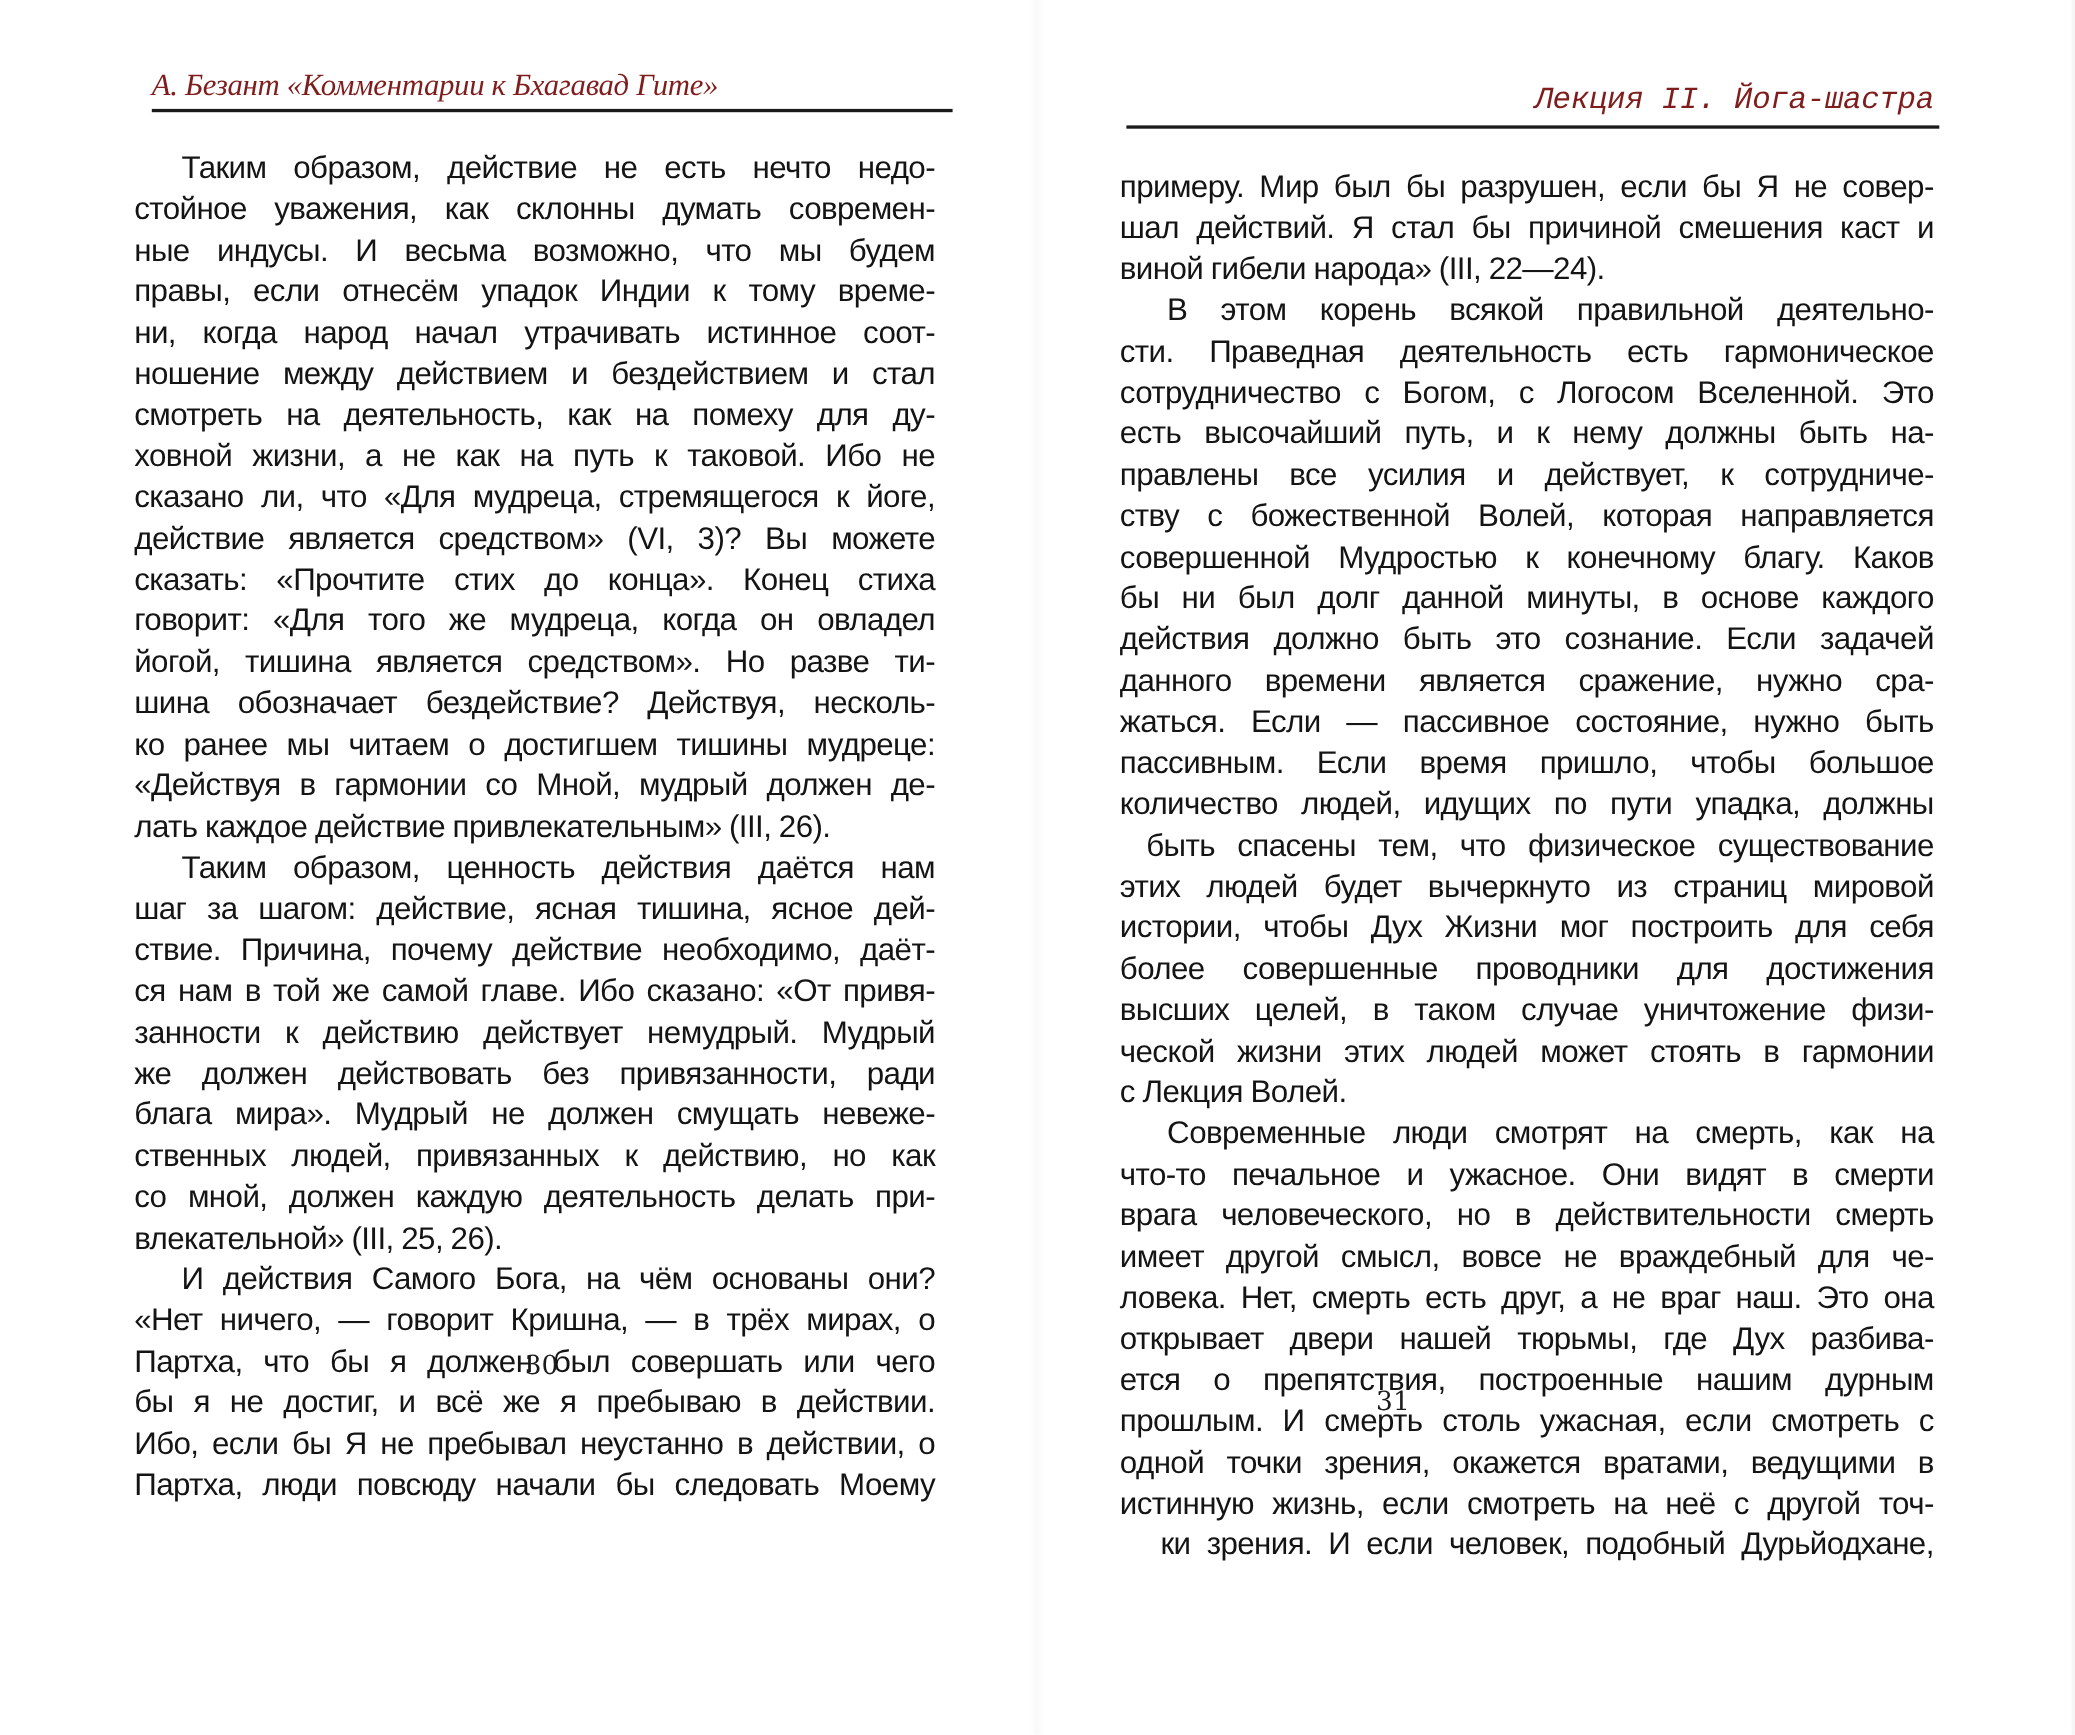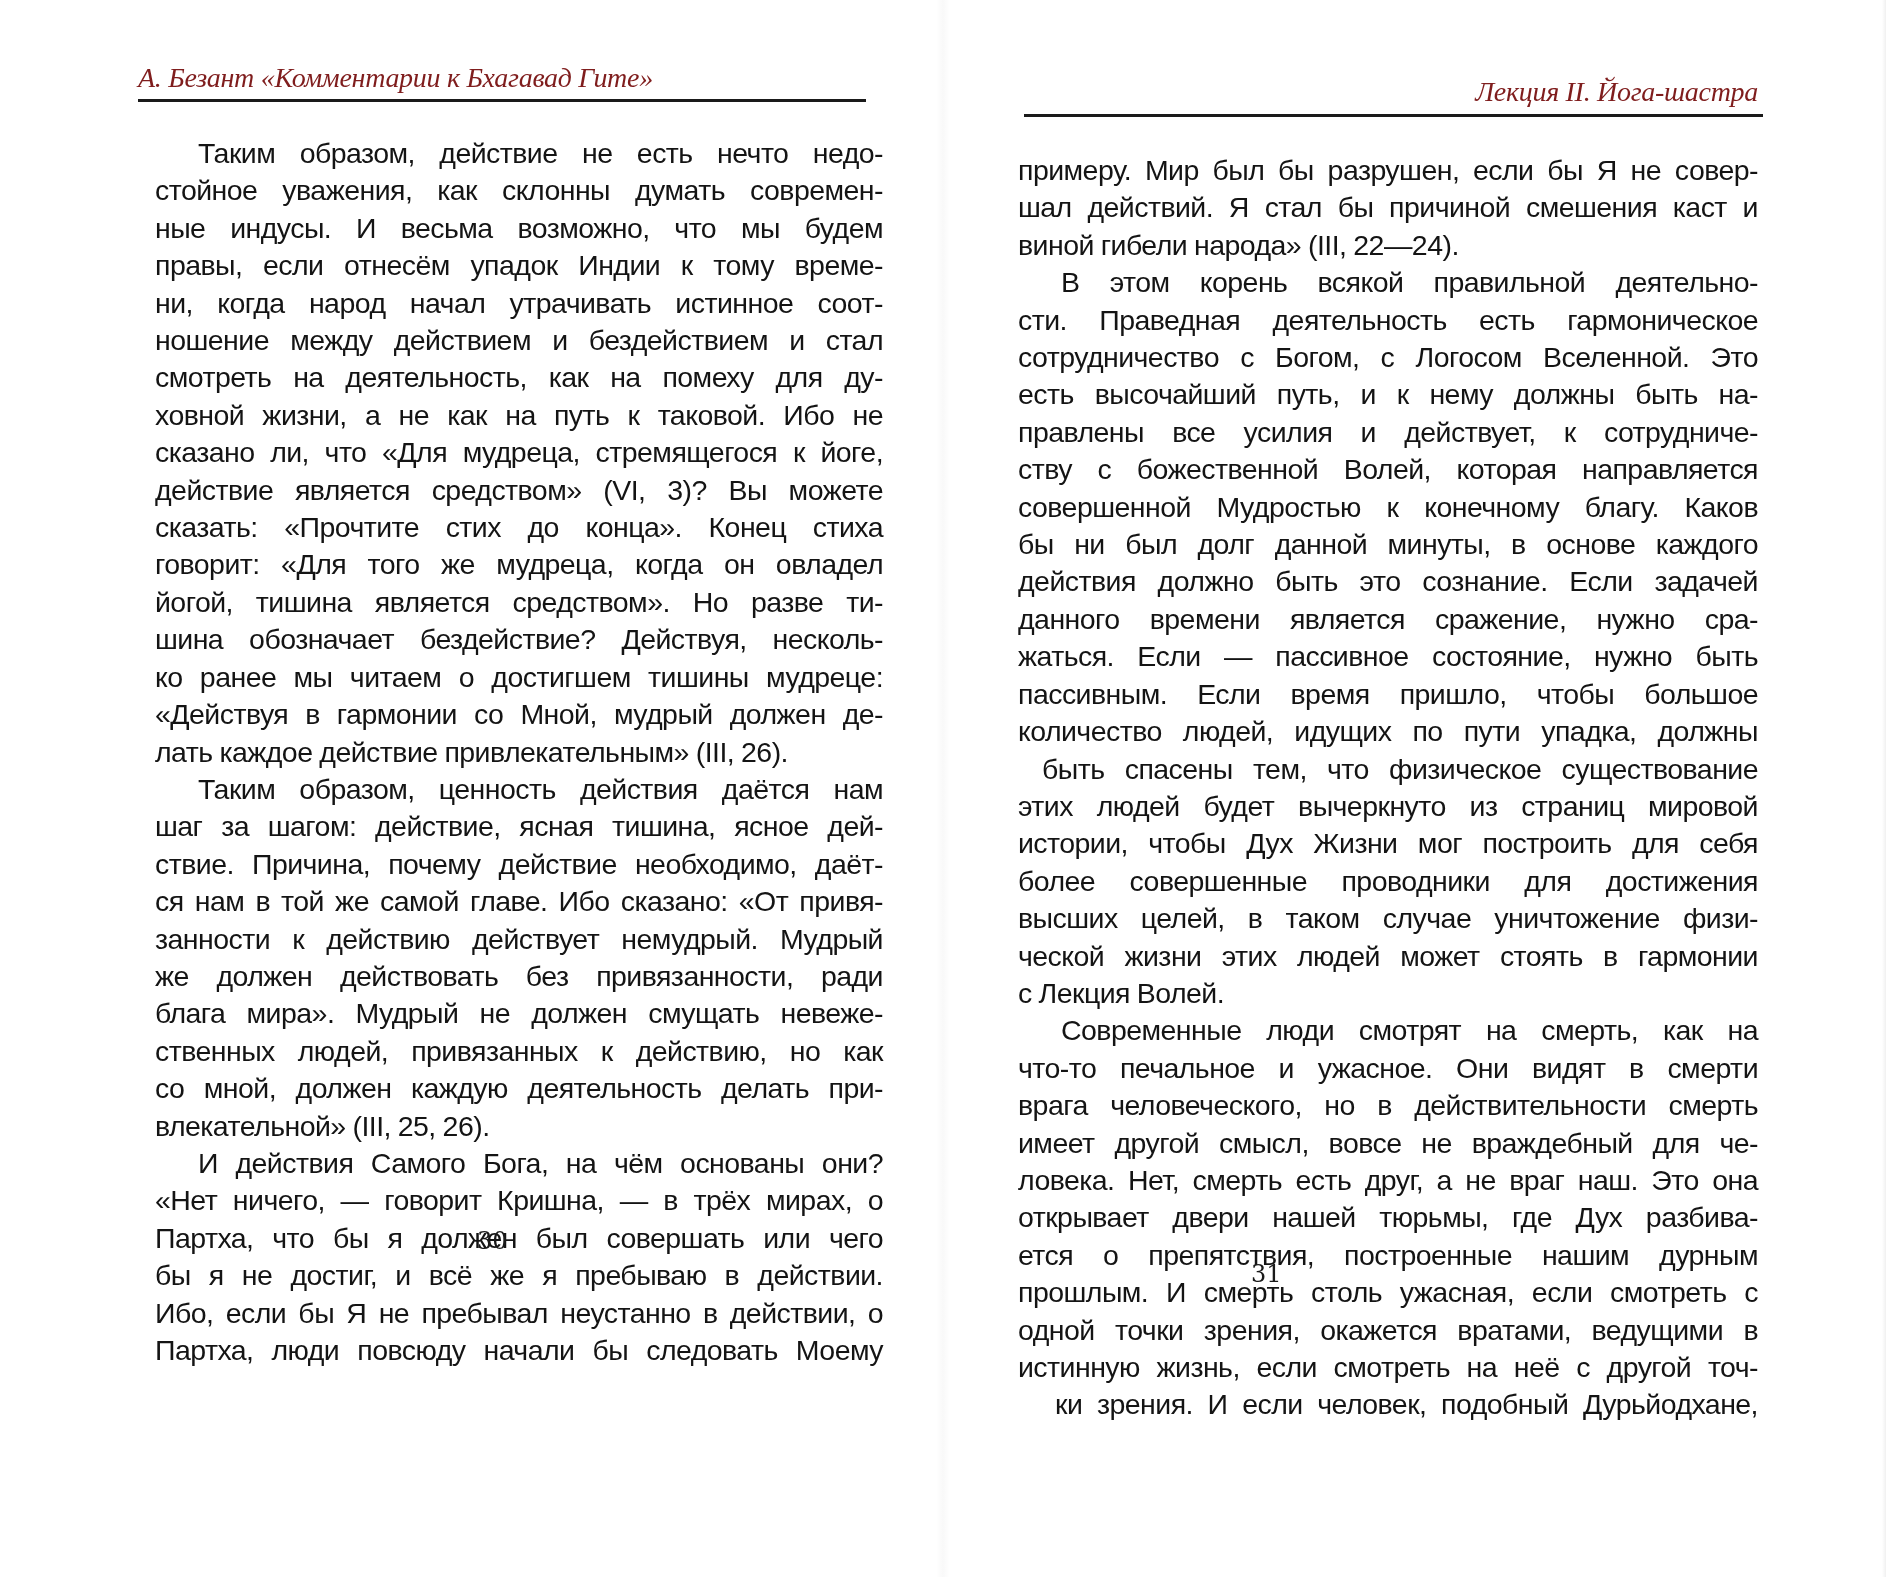--- a/index.html
+++ b/index.html
@@ -39,20 +39,21 @@
       letter-spacing: -0.3px;
     }
     .page-left .running-head {
       left: 138px;
       top: 62px;
     }
     .page-right .running-head {
       right: 128px;
       top: 76px;
       text-align: left;
+      font-family: Liberation Mono, monospace;
     }
     .head-rule {
       position: absolute;
       height: 3px;
       background: #1a1a1a;
     }
     .page-left .head-rule {
       left: 138px;
       width: 728px;
       top: 99px;
@@ -65,21 +66,21 @@
     .text-block {
       position: absolute;
       font-family: "Liberation Sans", "DejaVu Sans", sans-serif;
       font-size: 28.5px;
       line-height: 37.4px;
       color: #141414;
       letter-spacing: -0.55px;
       word-spacing: -0.5px;
     }
     .page-left .text-block {
-      left: 155px;
+      left: 122px;
       top: 135px;
       width: 728px;
     }
     .page-right .text-block {
       left: 75px;
       top: 152px;
       width: 740px;
     }
     .line {
       display: block;

